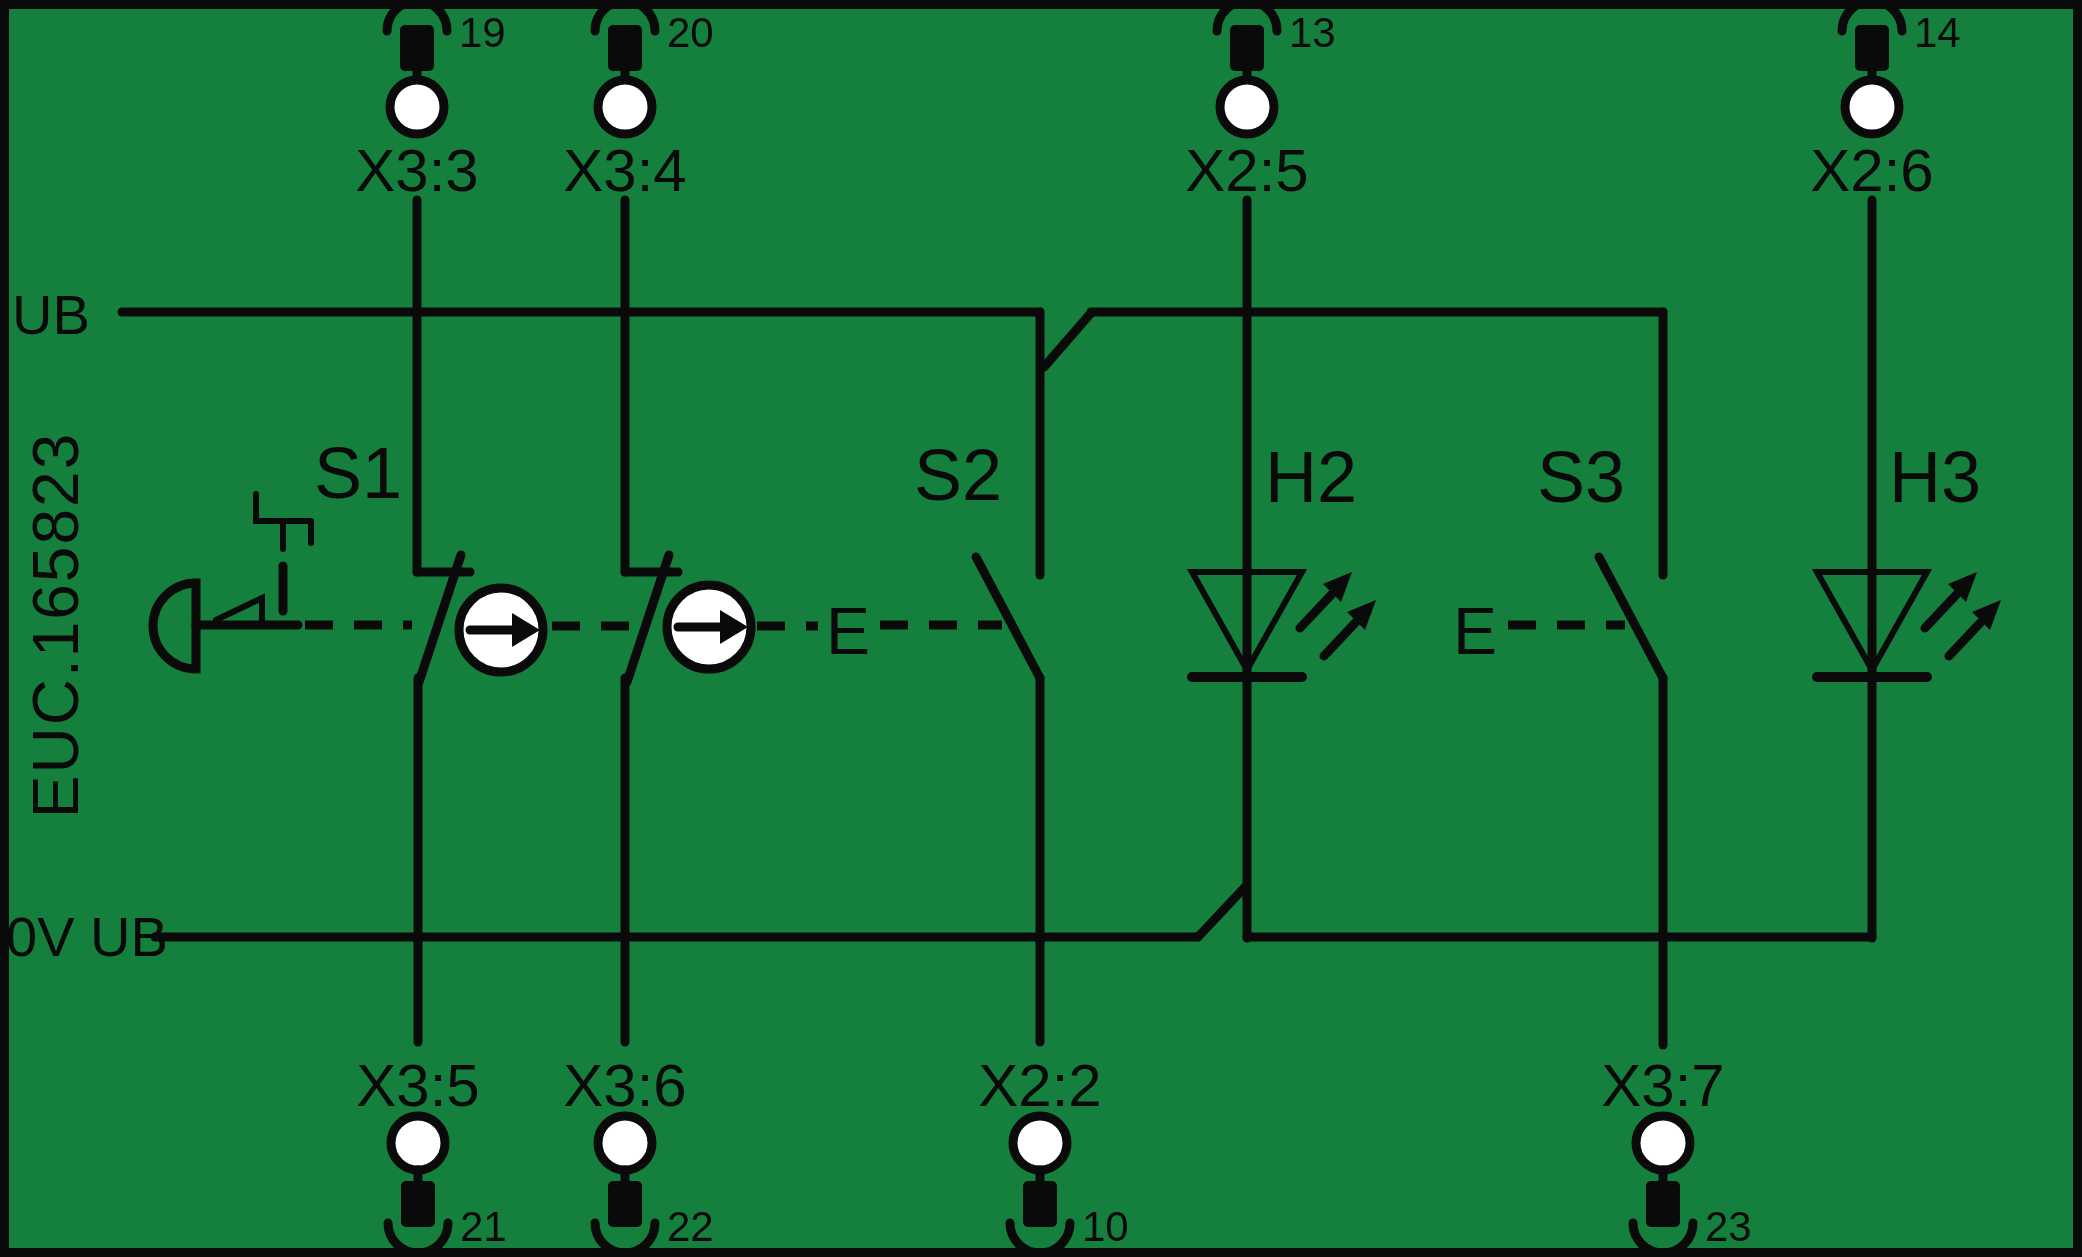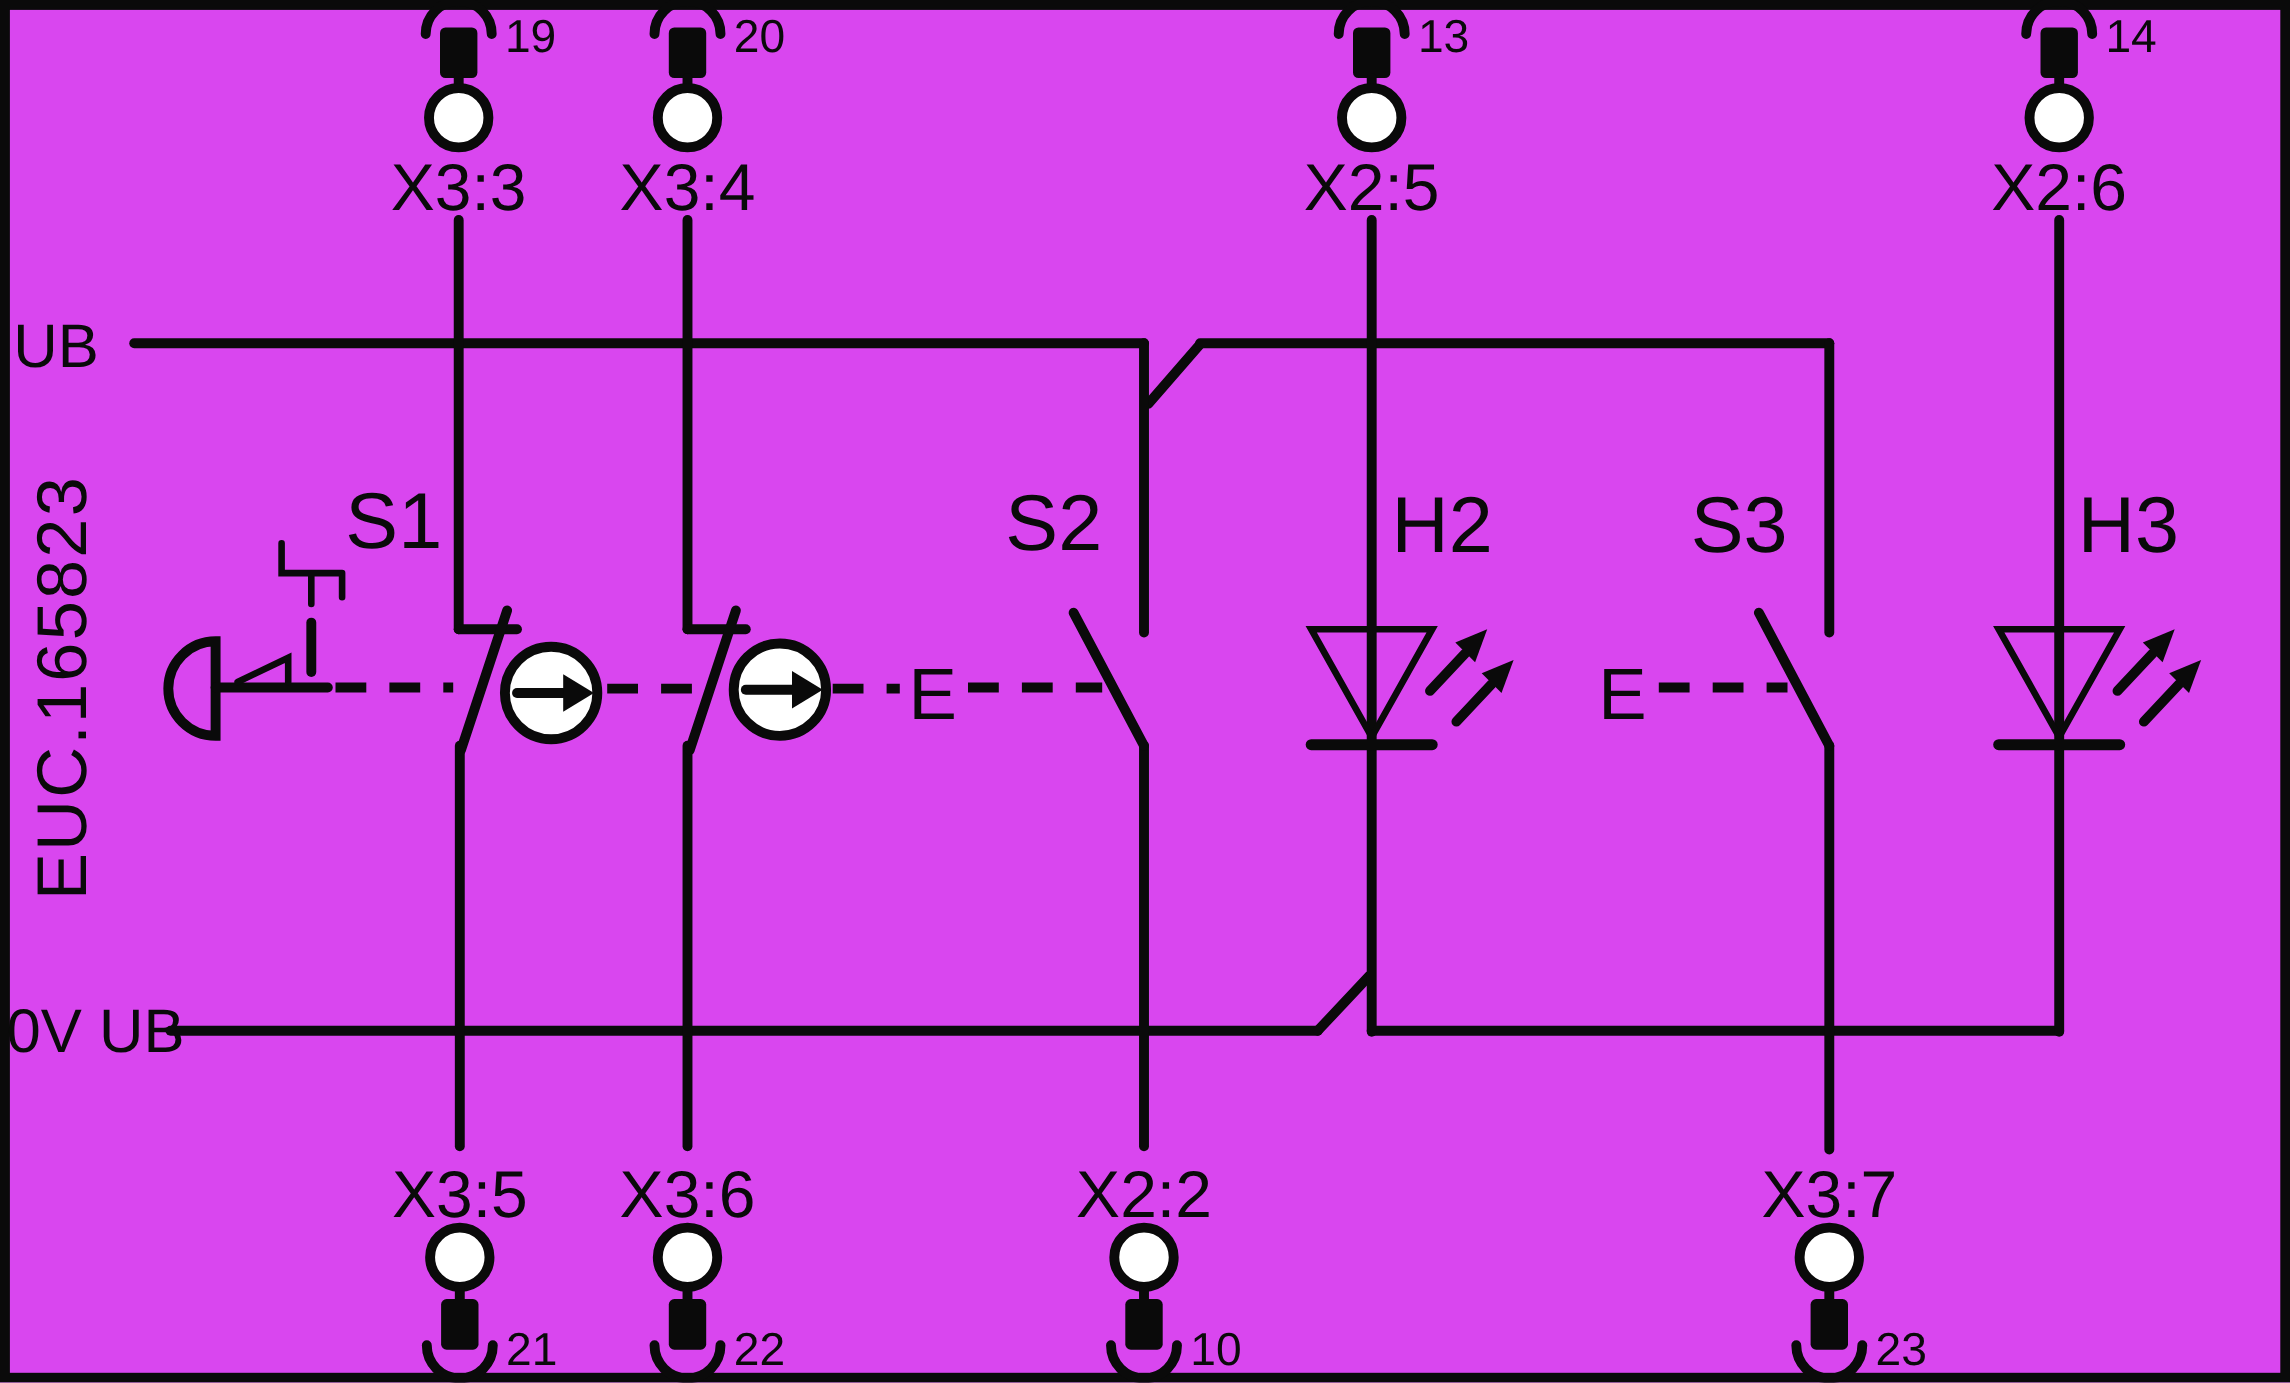--- a/index.html
+++ b/index.html
@@ -1,16 +1,16 @@
 <!DOCTYPE html>
 <html><head>
 <meta charset="utf-8">
 <style>
   html,body{margin:0;padding:0;background:#ffffff;}
-  .stage{width:2082px;height:1257px;position:relative;background:#d946ef;}
+  .stage{width:2082px;height:1257px;position:relative;background:#15803d;}
   svg{display:block;}
   .wire{stroke:#0a0a0a;stroke-width:9;fill:none;stroke-linecap:round;}
   .thin{stroke:#0a0a0a;stroke-width:6;fill:none;stroke-linecap:round;}
   .bar{stroke:#0a0a0a;stroke-width:10;fill:none;stroke-linecap:round;}
   .dash{stroke:#0a0a0a;stroke-width:9;fill:none;stroke-dasharray:28 21;stroke-linecap:butt;}
   .fillblk{fill:#0a0a0a;stroke:none;}
   .openc{fill:#ffffff;stroke:#0a0a0a;stroke-width:9;}
   .border{fill:none;stroke:#0a0a0a;stroke-width:9;}
   text{font-family:"Liberation Sans","DejaVu Sans",sans-serif;fill:#0a0a0a;}
   .lbl{font-size:60px;}

